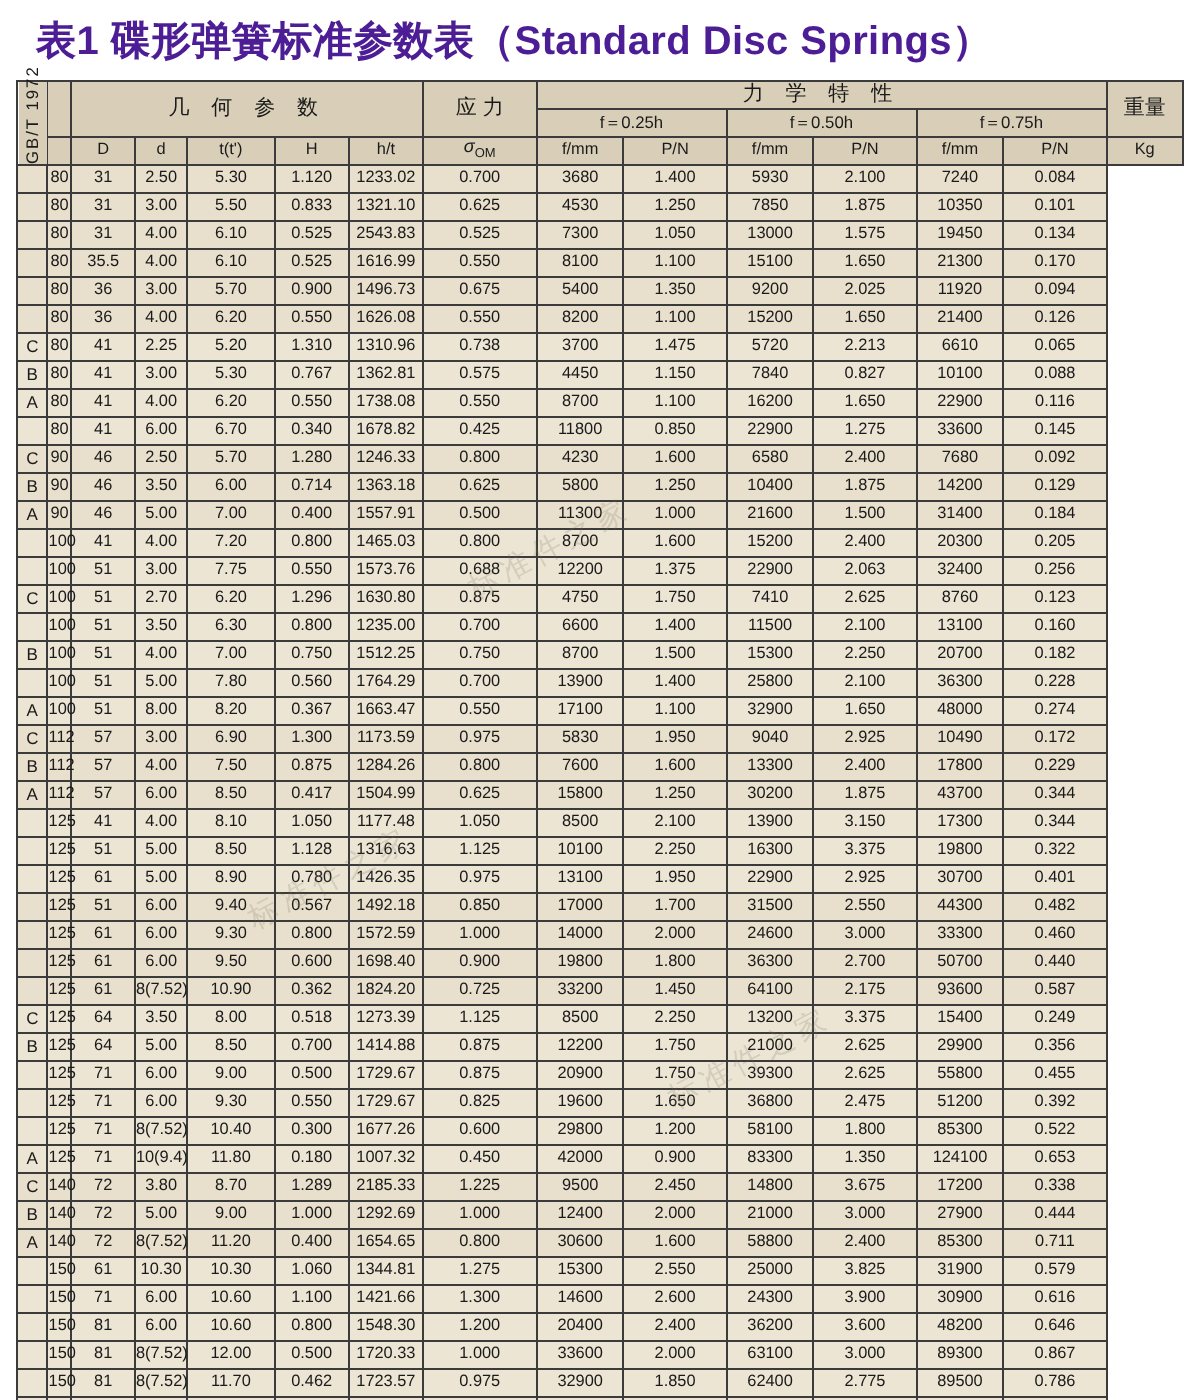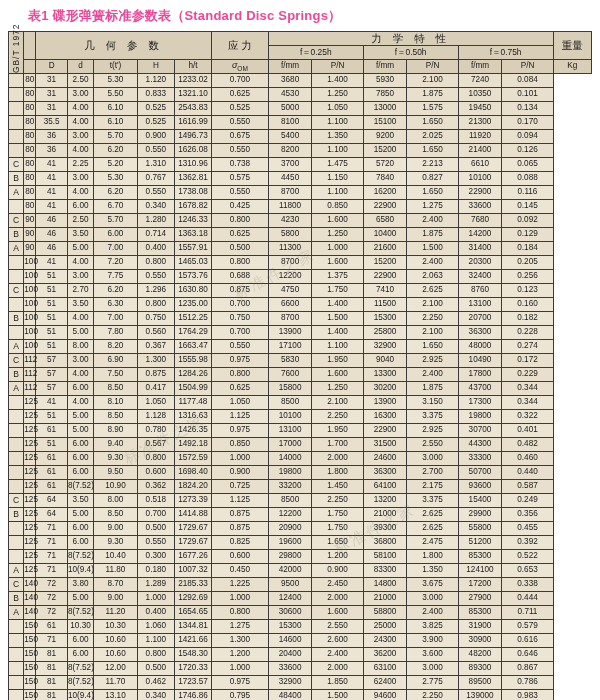--- a/index.html
+++ b/index.html
@@ -9,24 +9,24 @@
     font-family:"Liberation Sans", sans-serif;
     color:#1a1a1a;
     overflow:hidden;
   }
   .page{
     width:600px;height:700px;position:relative;
     background:#fff;
     box-sizing:border-box;
   }
   .title{
-    font-size:13px;font-weight:bold;
-    padding:7px 0 6px 28px;
+    font-size:20px;font-weight:bold;
+    padding:7px 0 6px 18px;
     letter-spacing:0.2px;
-    color:#ec4899;
+    color:#4c1d95;
   }
   table.main{
     border-collapse:collapse;
     width:584px;
     margin:0 auto;
     table-layout:fixed;
     font-size:8.2px;
   }
   table.main td, table.main th{
     border:1px solid #3b3b3b;
@@ -180,21 +180,21 @@
         </tr>
         <tr class="g0">
           <td class="first"></td>
           <td>80</td>
           <td>31</td>
           <td>4.00</td>
           <td>6.10</td>
           <td>0.525</td>
           <td>2543.83</td>
           <td>0.525</td>
-          <td>5000</td>
+          <td>7300</td>
           <td>1.050</td>
           <td>13000</td>
           <td>1.575</td>
           <td>19450</td>
           <td>0.134</td>
         </tr>
         <tr class="g0">
           <td class="first"></td>
           <td>80</td>
           <td>35.5</td>
@@ -466,21 +466,21 @@
           <td>48000</td>
           <td>0.274</td>
         </tr>
         <tr class="g0">
           <td class="first">C</td>
           <td>112</td>
           <td>57</td>
           <td>3.00</td>
           <td>6.90</td>
           <td>1.300</td>
-          <td>1555.98</td>
+          <td>1173.59</td>
           <td>0.975</td>
           <td>5830</td>
           <td>1.950</td>
           <td>9040</td>
           <td>2.925</td>
           <td>10490</td>
           <td>0.172</td>
         </tr>
         <tr class="g0">
           <td class="first">B</td>

